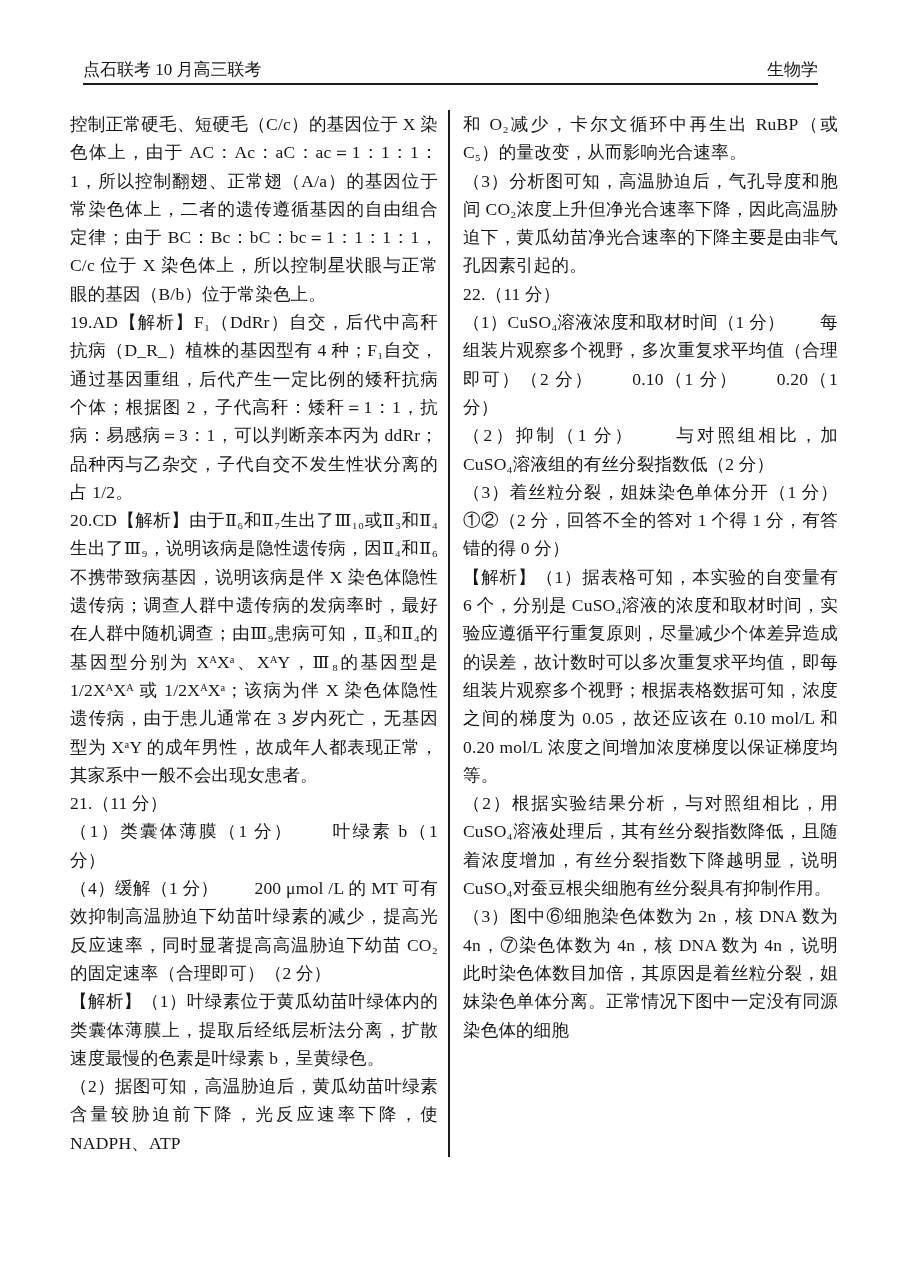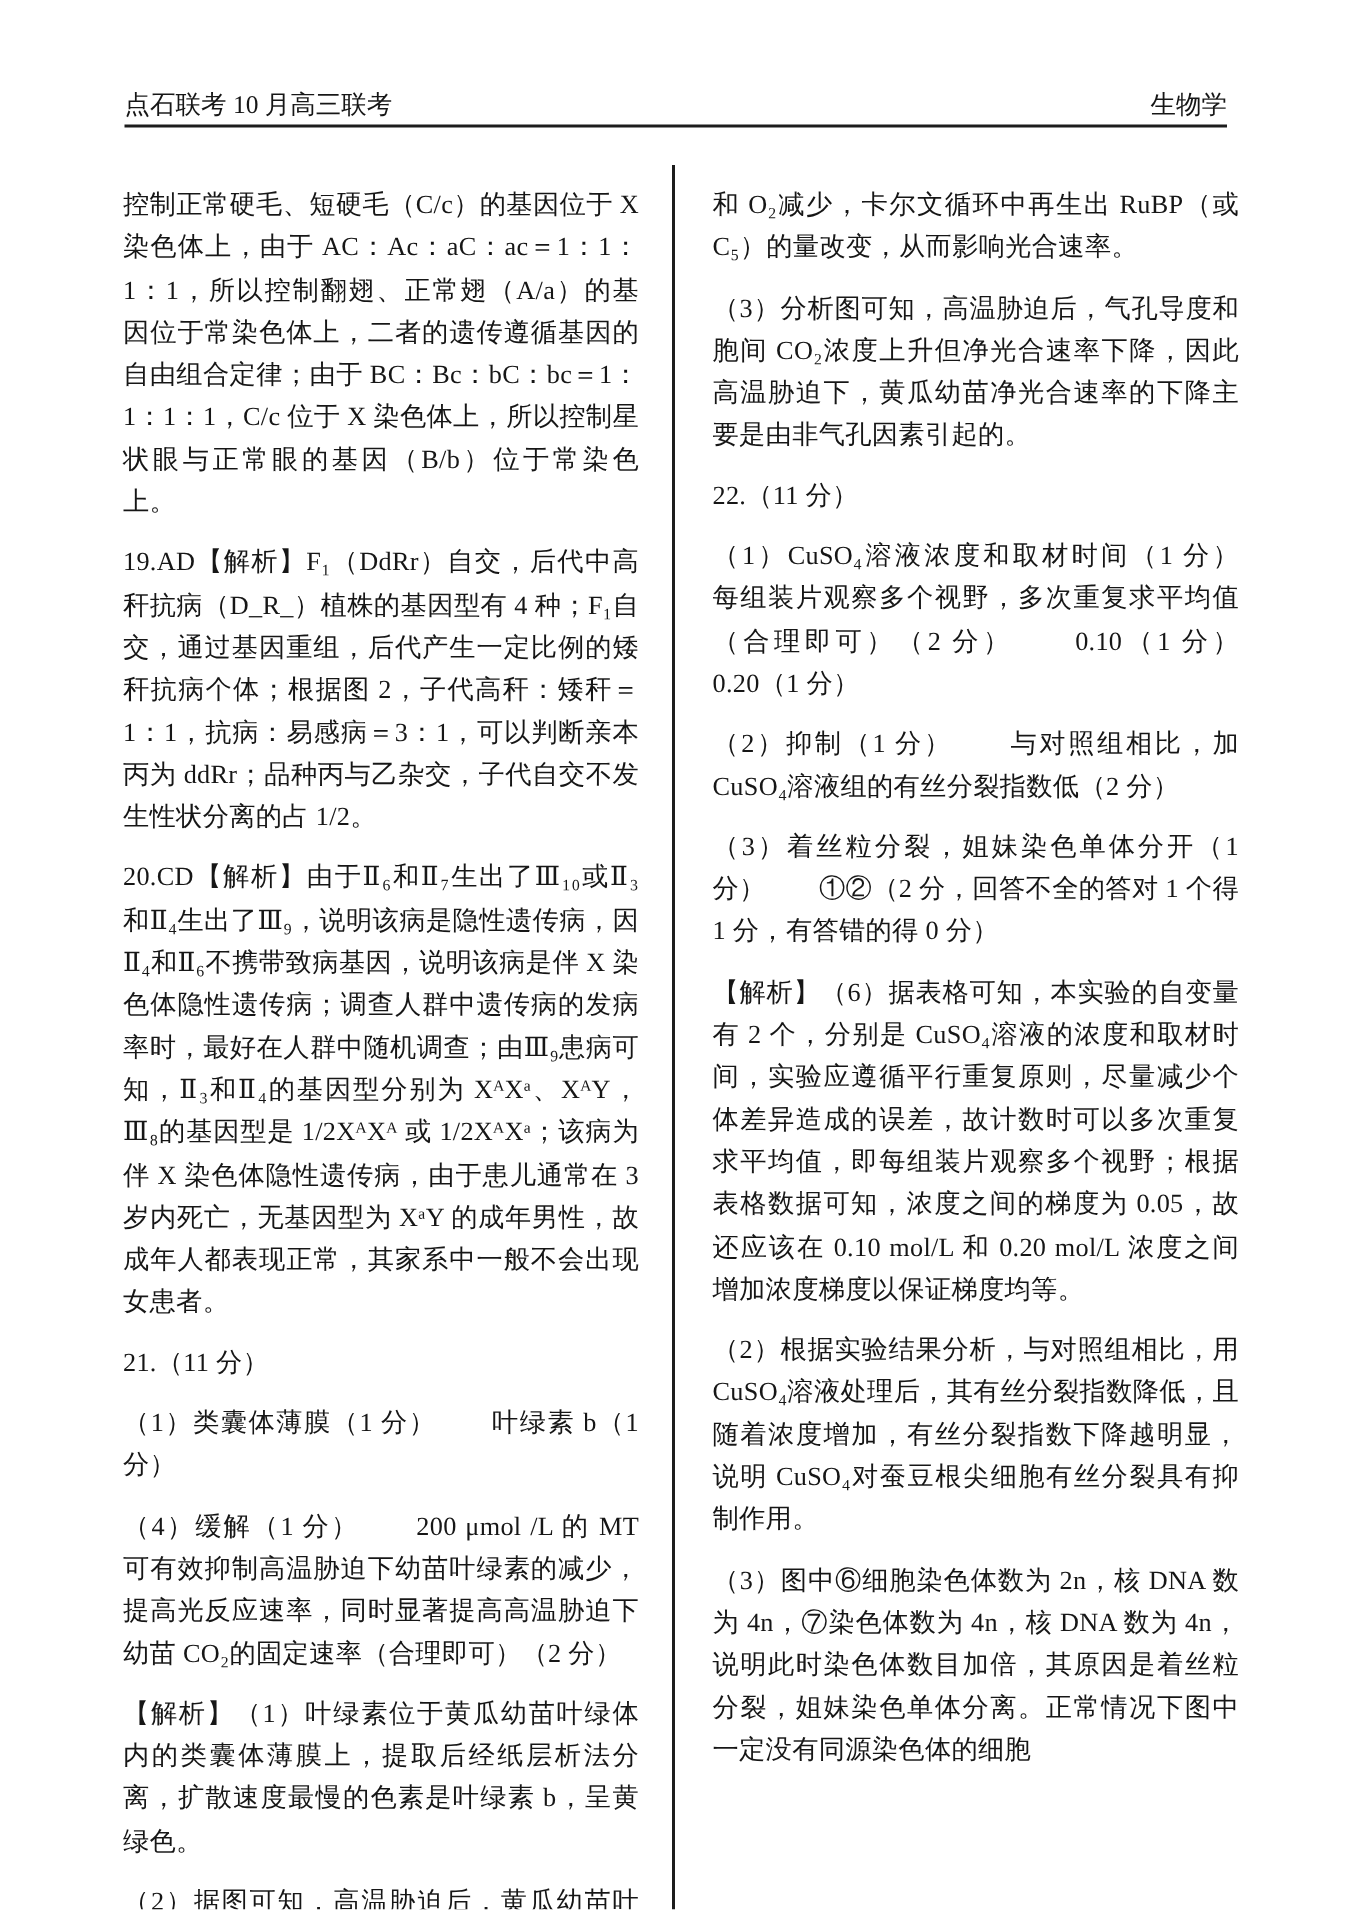--- a/index.html
+++ b/index.html
@@ -29,21 +29,21 @@
     display: flex;
     margin: 25px 62px 0 70px;
   }
   .col {
     font-size: 17.5px;
     line-height: 28.3px;
     text-align: justify;
     text-justify: inter-ideograph;
     letter-spacing: 0.2px;
   }
-  .col p { margin: 12px; }
+  .col p { margin: 0; }
   .col-left  { width: 378px; padding-right: 10px; box-sizing: border-box; }
   .divider   { width: 2px; background: #1c1c1c; }
   .col-right { flex: 1; padding-left: 13px; }
 </style>
 </head>
 <body>
 
 <div class="page">
 
   <div class="header">
@@ -66,20 +66,20 @@
 
     <div class="divider"></div>
 
     <div class="col col-right">
       <p>和 O₂减少，卡尔文循环中再生出 RuBP（或 C₅）的量改变，从而影响光合速率。</p>
       <p>（3）分析图可知，高温胁迫后，气孔导度和胞间 CO₂浓度上升但净光合速率下降，因此高温胁迫下，黄瓜幼苗净光合速率的下降主要是由非气孔因素引起的。</p>
       <p>22.（11 分）</p>
       <p>（1）CuSO₄溶液浓度和取材时间（1 分）　　每组装片观察多个视野，多次重复求平均值（合理即可）（2 分）　　0.10（1 分）　　0.20（1 分）</p>
       <p>（2）抑制（1 分）　　与对照组相比，加 CuSO₄溶液组的有丝分裂指数低（2 分）</p>
       <p>（3）着丝粒分裂，姐妹染色单体分开（1 分）　　①②（2 分，回答不全的答对 1 个得 1 分，有答错的得 0 分）</p>
-      <p>【解析】（6）据表格可知，本实验的自变量有 2 个，分别是 CuSO₄溶液的浓度和取材时间，实验应遵循平行重复原则，尽量减少个体差异造成的误差，故计数时可以多次重复求平均值，即每组装片观察多个视野；根据表格数据可知，浓度之间的梯度为 0.05，故还应该在 0.10 mol/L 和 0.20 mol/L 浓度之间增加浓度梯度以保证梯度均等。</p>
+      <p>【解析】（1）据表格可知，本实验的自变量有 6 个，分别是 CuSO₄溶液的浓度和取材时间，实验应遵循平行重复原则，尽量减少个体差异造成的误差，故计数时可以多次重复求平均值，即每组装片观察多个视野；根据表格数据可知，浓度之间的梯度为 0.05，故还应该在 0.10 mol/L 和 0.20 mol/L 浓度之间增加浓度梯度以保证梯度均等。</p>
       <p>（2）根据实验结果分析，与对照组相比，用 CuSO₄溶液处理后，其有丝分裂指数降低，且随着浓度增加，有丝分裂指数下降越明显，说明 CuSO₄对蚕豆根尖细胞有丝分裂具有抑制作用。</p>
       <p>（3）图中⑥细胞染色体数为 2n，核 DNA 数为 4n，⑦染色体数为 4n，核 DNA 数为 4n，说明此时染色体数目加倍，其原因是着丝粒分裂，姐妹染色单体分离。正常情况下图中一定没有同源染色体的细胞</p>
     </div>
 
   </div>
 
 </div>
 
 </body></html>

